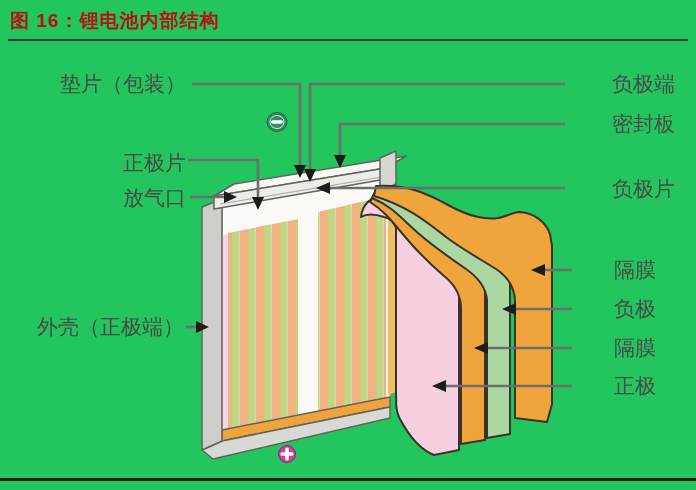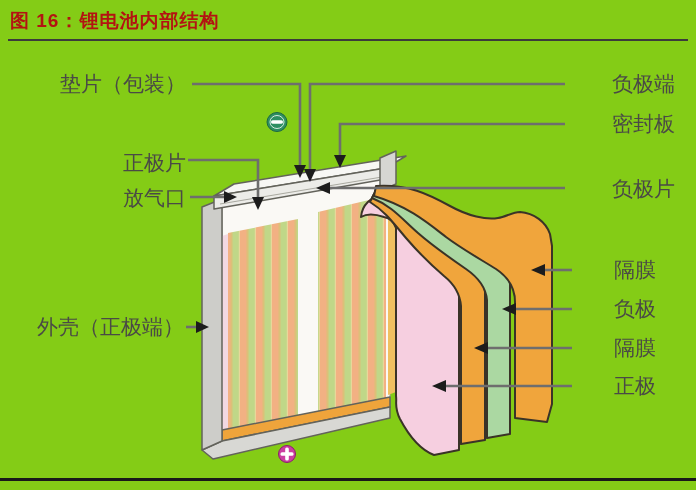--- a/index.html
+++ b/index.html
@@ -1,16 +1,16 @@
 <!DOCTYPE html>
 <html><head>
 <meta charset="utf-8">
 <style>
   html,body{margin:0;padding:0;background:#ffffff;}
-  .page{position:relative;width:696px;height:490px;background:#84cc16;overflow:hidden;
+  .page{position:relative;width:696px;height:490px;background:#22c55e;overflow:hidden;
         font-family:"Liberation Sans",sans-serif;}
   .fig-title{position:absolute;left:10px;top:8px;font-size:19px;font-weight:bold;
              color:#b31312;letter-spacing:1px;white-space:nowrap;}
   .title-rule{position:absolute;left:8px;top:39px;width:680px;height:2px;background:#3b3b3b;}
   .bottom-rule{position:absolute;left:0px;top:478px;width:696px;height:3px;background:#191919;}
   svg{position:absolute;left:0;top:0;}
   svg text{font-family:"Liberation Serif","DejaVu Serif",serif;font-size:21px;fill:#4a4a46;}
   .leader{stroke:#6e6e6e;stroke-width:2.6;fill:none;}
   .arrow{fill:#1c1c1c;stroke:none;}
   .sheet{stroke:#3a3327;stroke-width:2;stroke-linejoin:round;}

